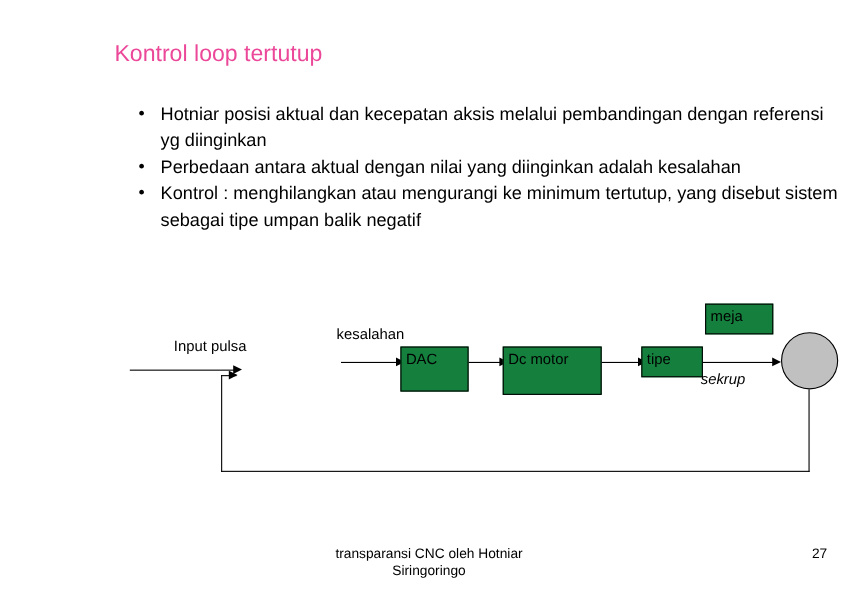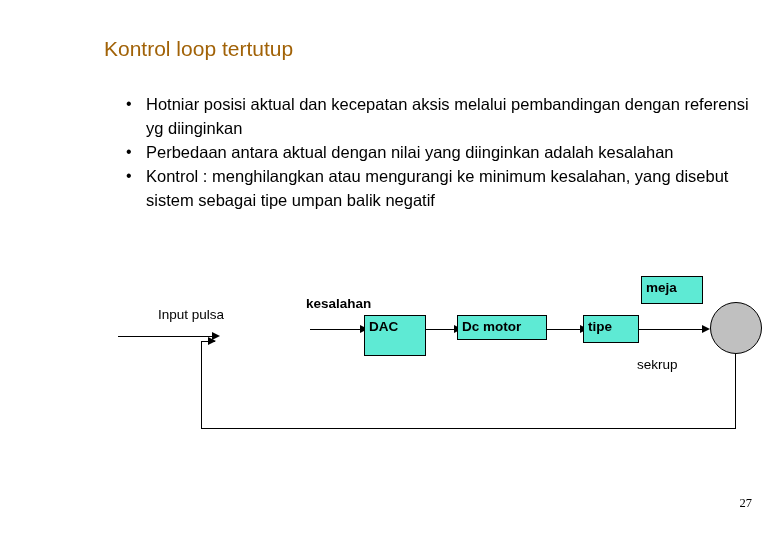--- a/index.html
+++ b/index.html
@@ -18,21 +18,21 @@
   .slide {
     position: absolute;
     inset: 0;
   }
   .title {
     position: absolute;
     left: 104px;
     top: 36px;
     font-size: 21px;
     line-height: 26px;
-    color: #a16207;
+    color: #ec4899;
     white-space: nowrap;
   }
   .bullets {
     position: absolute;
     left: 118px;
     top: 92px;
     width: 645px;
     font-size: 16.5px;
     line-height: 24px;
   }
@@ -57,26 +57,25 @@
     position: absolute;
     left: 0;
     top: 0;
     width: 780px;
     height: 540px;
     pointer-events: none;
   }
   .box {
     position: absolute;
     border: 1px solid #000000;
-    background: #5eead4;
+    background: #15803d;
     font-size: 13.5px;
     line-height: 16px;
     box-sizing: border-box;
     padding: 3px 4px;
-    font-weight: bold;
   }
   .lbl {
     position: absolute;
     font-size: 13.5px;
     line-height: 16px;
     white-space: nowrap;
   }
   .ellipse {
     position: absolute;
     border: 1px solid #000000;
@@ -106,82 +105,85 @@
     text-align: center;
     font-size: 12.5px;
     line-height: 16px;
   }
   .pagenum {
     position: absolute;
     right: 28px;
     top: 495px;
     font-size: 12.5px;
     line-height: 16px;
-    font-family: Liberation Serif, serif;
   }
 </style>
 </head>
 <body>
 
 <div class="slide">
 
   <div class="title">Kontrol loop tertutup</div>
 
   <div class="bullets">
     <div class="bullet">
       <span class="dot">•</span>
       <span class="text">Hotniar posisi aktual dan kecepatan aksis melalui pembandingan dengan  referensi yg diinginkan</span>
     </div>
     <div class="bullet">
       <span class="dot">•</span>
       <span class="text">Perbedaan antara aktual dengan nilai yang diinginkan adalah kesalahan</span>
     </div>
     <div class="bullet">
       <span class="dot">•</span>
-      <span class="text">Kontrol : menghilangkan atau mengurangi ke minimum kesalahan, yang disebut sistem sebagai tipe umpan balik negatif</span>
+      <span class="text">Kontrol : menghilangkan atau mengurangi ke minimum tertutup, yang disebut sistem sebagai tipe umpan balik negatif</span>
     </div>
   </div>
 
   <div class="diagram">
 
     <div class="lbl" style="left:118px; top:307px;margin-left:40px;">Input pulsa</div>
 
     <div class="line" style="left:118px; top:336px; width:96px; height:1px;"></div>
     <div class="arrowhead" style="left:212px; top:332px;"></div>
 
 
-    <div class="lbl" style="left:306px; top:296px;font-weight:bold;">kesalahan</div>
+    <div class="lbl" style="left:306px; top:296px;">kesalahan</div>
 
     <div class="line" style="left:310px; top:329px; width:52px; height:1px;"></div>
     <div class="arrowhead" style="left:360px; top:325px;"></div>
 
     <div class="box" style="left:364px; top:315px; width:62px; height:41px;">DAC</div>
 
     <div class="line" style="left:426px; top:329px; width:30px; height:1px;"></div>
     <div class="arrowhead" style="left:454px; top:325px;"></div>
 
-    <div class="box" style="left:457px; top:315px; width:90px; height:25px;">Dc motor</div>
+    <div class="box" style="left:457px; top:315px; width:90px; height:44px;">Dc motor</div>
 
     <div class="line" style="left:547px; top:329px; width:35px; height:1px;"></div>
     <div class="arrowhead" style="left:580px; top:325px;"></div>
 
     <div class="box" style="left:583px; top:315px; width:56px; height:28px;">tipe</div>
 
     <div class="line" style="left:639px; top:329px; width:66px; height:1px;"></div>
     <div class="arrowhead" style="left:702px; top:325px;"></div>
 
     <div class="box" style="left:641px; top:276px; width:62px; height:28px;">meja</div>
 
-    <div class="lbl" style="left:637px; top:357px;">sekrup</div>
+    <div class="lbl" style="left:637px; top:337px;font-style:italic;">sekrup</div>
 
     <div class="ellipse" style="left:710px; top:302px; width:52px; height:52px;"></div>
 
     <div class="line" style="left:735px; top:354px; width:1px; height:75px;"></div>
     <div class="line" style="left:201px; top:428px; width:535px; height:1px;"></div>
     <div class="line" style="left:201px; top:341px; width:1px; height:88px;"></div>
     <div class="line" style="left:201px; top:341px; width:14px; height:1px;"></div>
     <div class="arrowhead" style="left:208px; top:337px;"></div>
 
   </div>
 
+  <div class="footer">
+    <div>transparansi CNC oleh Hotniar</div>
+    <div>Siringoringo</div>
+  </div>
   <div class="pagenum">27</div>
 
 </div>
 
 </body></html>

